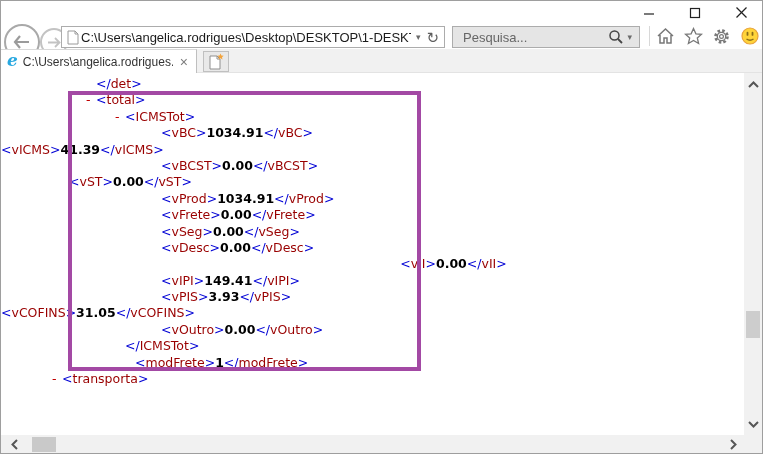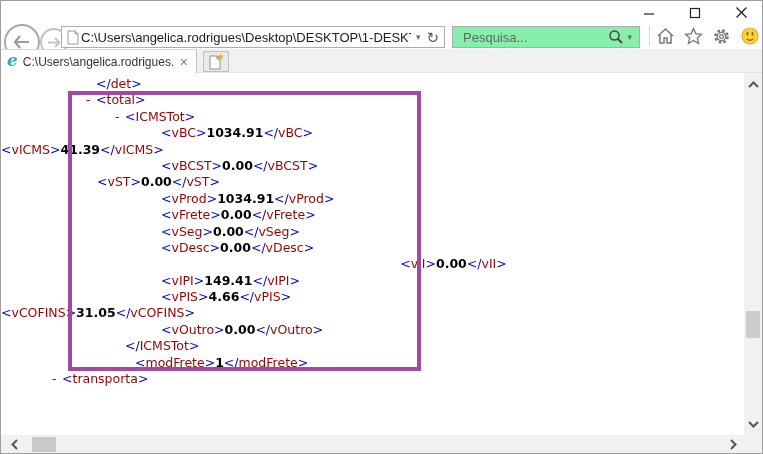--- a/index.html
+++ b/index.html
@@ -22,21 +22,21 @@
     border:1px solid #acacac;background:#fff;display:flex;align-items:center;padding:0 2px 0 5px;
   }
   .addressbar input{
     flex:1;min-width:0;border:none;outline:none;font-family:"Liberation Sans","DejaVu Sans",sans-serif;
     font-size:13px;color:#1b1b1b;padding:0 2px;background:transparent;white-space:nowrap;overflow:hidden;
   }
   .caret{font-size:9px;color:#6b6b6b;padding:0 3px;line-height:1;}
   .refresh{font-size:15px;color:#5f5f5f;padding:0 3px;line-height:1;}
   .searchbar{
     position:absolute;left:451px;top:3px;width:188px;height:22px;box-sizing:border-box;
-    border:1px solid #acacac;background:#86efac;display:flex;align-items:center;padding:0 4px 0 8px;
+    border:1px solid #acacac;background:#e5e5e5;display:flex;align-items:center;padding:0 4px 0 8px;
   }
   .searchbar input{
     flex:1;min-width:0;border:none;outline:none;font-family:"Liberation Sans","DejaVu Sans",sans-serif;
     font-size:13px;color:#444;background:transparent;
   }
   .searchbar input::placeholder{color:#666;opacity:1;}
   .navicons{position:absolute;left:655px;top:2px;height:22px;display:flex;align-items:center;gap:9px;}
   .navsep{position:absolute;left:648px;top:3px;width:1px;height:20px;background:#d8d8d8;}
   .icobtn{width:19px;height:19px;display:flex;align-items:center;justify-content:center;}
   
@@ -175,28 +175,28 @@
     </div>
   </div>
 
   <div class="content" id="xml-content">
       <div class="xline" style="padding-left: 95px;"><span class="b">&lt;/</span><span class="t">det</span><span class="b">&gt;</span></div>
       <div class="xline" style="padding-left: 85px;"><span class="m">-</span><span class="b">&lt;</span><span class="t">total</span><span class="b">&gt;</span></div>
       <div class="xline" style="padding-left: 114px;"><span class="m">-</span><span class="b">&lt;</span><span class="t">ICMSTot</span><span class="b">&gt;</span></div>
       <div class="xline" style="padding-left: 160px;"><span class="b">&lt;</span><span class="t">vBC</span><span class="b">&gt;</span><span class="v">1034.91</span><span class="b">&lt;/</span><span class="t">vBC</span><span class="b">&gt;</span></div>
       <div class="xline" style=""><span class="b">&lt;</span><span class="t">vICMS</span><span class="b">&gt;</span><span class="v">41.39</span><span class="b">&lt;/</span><span class="t">vICMS</span><span class="b">&gt;</span></div>
       <div class="xline" style="padding-left: 160px;"><span class="b">&lt;</span><span class="t">vBCST</span><span class="b">&gt;</span><span class="v">0.00</span><span class="b">&lt;/</span><span class="t">vBCST</span><span class="b">&gt;</span></div>
-      <div class="xline" style="padding-left: 96px;"><span class="b">&lt;</span><span class="t">vST</span><span class="b">&gt;</span><span class="v">0.00</span><span class="b">&lt;/</span><span class="t">vST</span><span class="b">&gt;</span></div>
+      <div class="xline" style="padding-left: 68px;"><span class="b">&lt;</span><span class="t">vST</span><span class="b">&gt;</span><span class="v">0.00</span><span class="b">&lt;/</span><span class="t">vST</span><span class="b">&gt;</span></div>
       <div class="xline" style="padding-left: 160px;"><span class="b">&lt;</span><span class="t">vProd</span><span class="b">&gt;</span><span class="v">1034.91</span><span class="b">&lt;/</span><span class="t">vProd</span><span class="b">&gt;</span></div>
       <div class="xline" style="padding-left: 160px;"><span class="b">&lt;</span><span class="t">vFrete</span><span class="b">&gt;</span><span class="v">0.00</span><span class="b">&lt;/</span><span class="t">vFrete</span><span class="b">&gt;</span></div>
       <div class="xline" style="padding-left: 160px;"><span class="b">&lt;</span><span class="t">vSeg</span><span class="b">&gt;</span><span class="v">0.00</span><span class="b">&lt;/</span><span class="t">vSeg</span><span class="b">&gt;</span></div>
       <div class="xline" style="padding-left: 160px;"><span class="b">&lt;</span><span class="t">vDesc</span><span class="b">&gt;</span><span class="v">0.00</span><span class="b">&lt;/</span><span class="t">vDesc</span><span class="b">&gt;</span></div>
       <div class="xline" style="padding-left: 160px; text-align: center;"><span class="b">&lt;</span><span class="t">vII</span><span class="b">&gt;</span><span class="v">0.00</span><span class="b">&lt;/</span><span class="t">vII</span><span class="b">&gt;</span></div>
       <div class="xline" style="padding-left: 160px;"><span class="b">&lt;</span><span class="t">vIPI</span><span class="b">&gt;</span><span class="v">149.41</span><span class="b">&lt;/</span><span class="t">vIPI</span><span class="b">&gt;</span></div>
-      <div class="xline" style="padding-left: 160px;"><span class="b">&lt;</span><span class="t">vPIS</span><span class="b">&gt;</span><span class="v">4.66</span><span class="b">&lt;/</span><span class="t">vPIS</span><span class="b">&gt;</span></div>
+      <div class="xline" style="padding-left: 160px;"><span class="b">&lt;</span><span class="t">vPIS</span><span class="b">&gt;</span><span class="v">3.93</span><span class="b">&lt;/</span><span class="t">vPIS</span><span class="b">&gt;</span></div>
       <div class="xline" style=""><span class="b">&lt;</span><span class="t">vCOFINS</span><span class="b">&gt;</span><span class="v">31.05</span><span class="b">&lt;/</span><span class="t">vCOFINS</span><span class="b">&gt;</span></div>
       <div class="xline" style="padding-left: 160px;"><span class="b">&lt;</span><span class="t">vOutro</span><span class="b">&gt;</span><span class="v">0.00</span><span class="b">&lt;/</span><span class="t">vOutro</span><span class="b">&gt;</span></div>
       <div class="xline" style="padding-left: 124px;"><span class="b">&lt;/</span><span class="t">ICMSTot</span><span class="b">&gt;</span></div>
       <div class="xline" style="padding-left: 134px;"><span class="b">&lt;</span><span class="t">modFrete</span><span class="b">&gt;</span><span class="v">1</span><span class="b">&lt;/</span><span class="t">modFrete</span><span class="b">&gt;</span></div>
       <div class="xline" style="padding-left: 51px;"><span class="m">-</span><span class="b">&lt;</span><span class="t">transporta</span><span class="b">&gt;</span></div>
     </div>
 
   <div class="annotation" id="annotation-box" style="border-color: rgb(163, 73, 164);"></div>
 
   <div class="vscroll">

